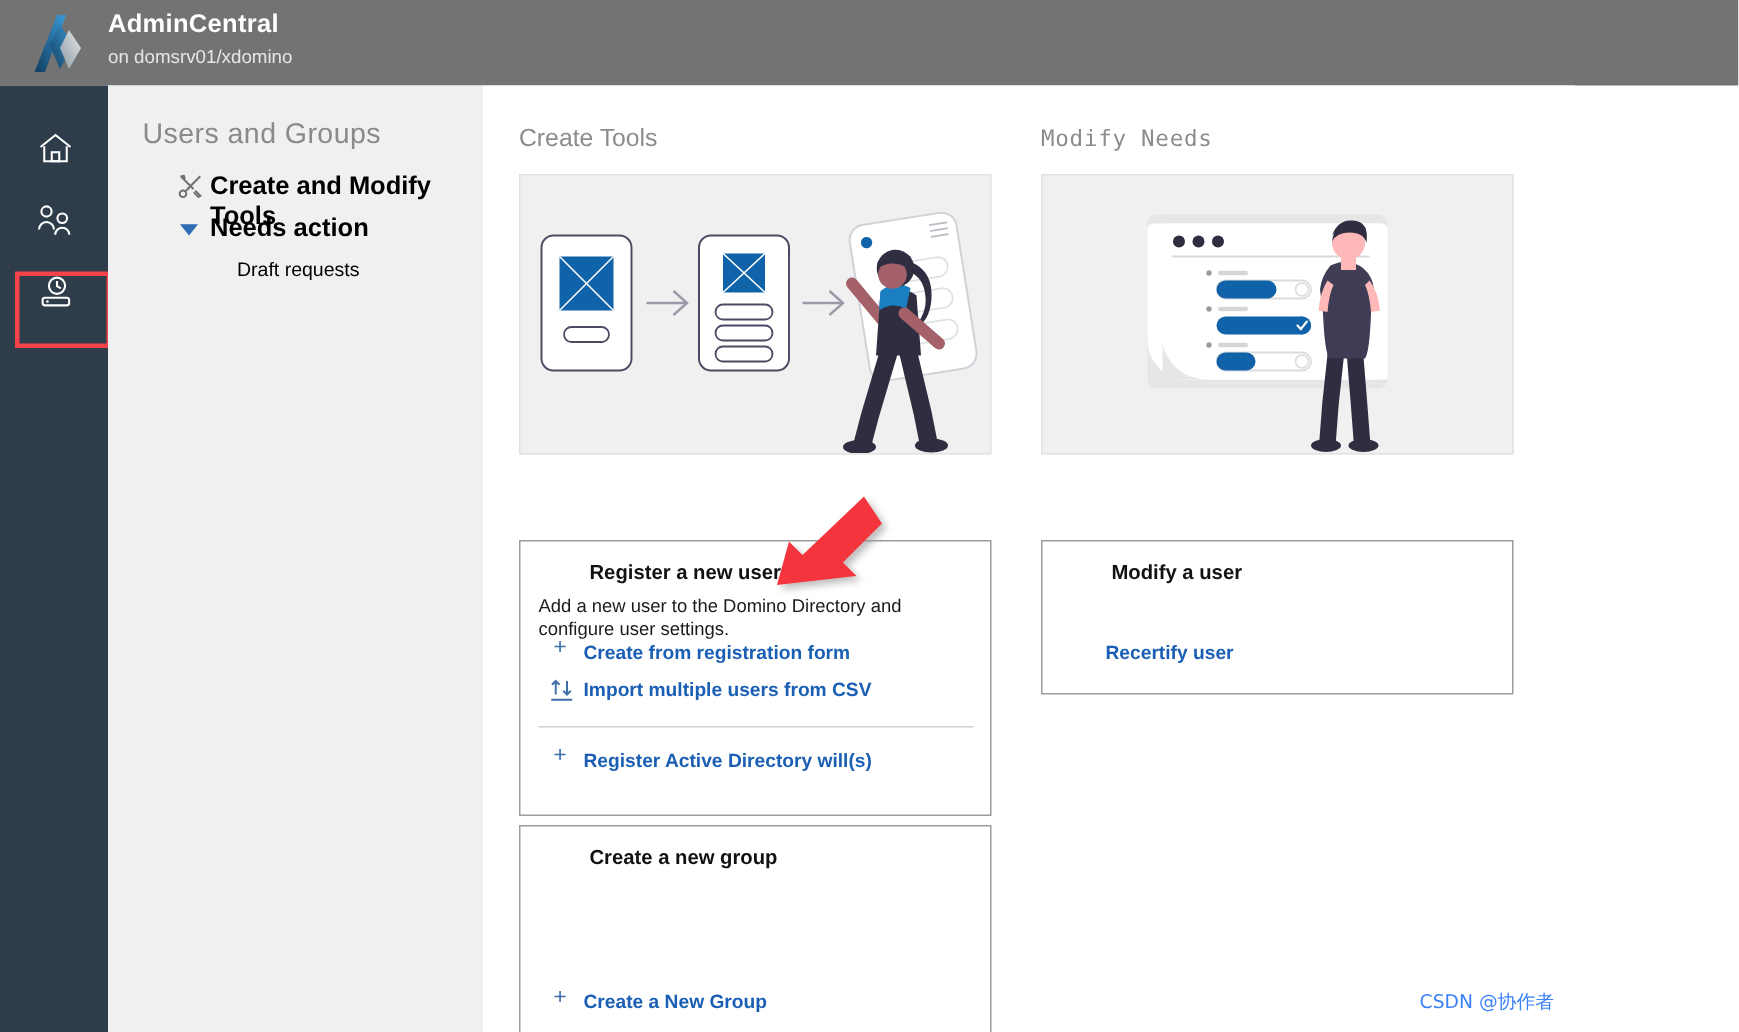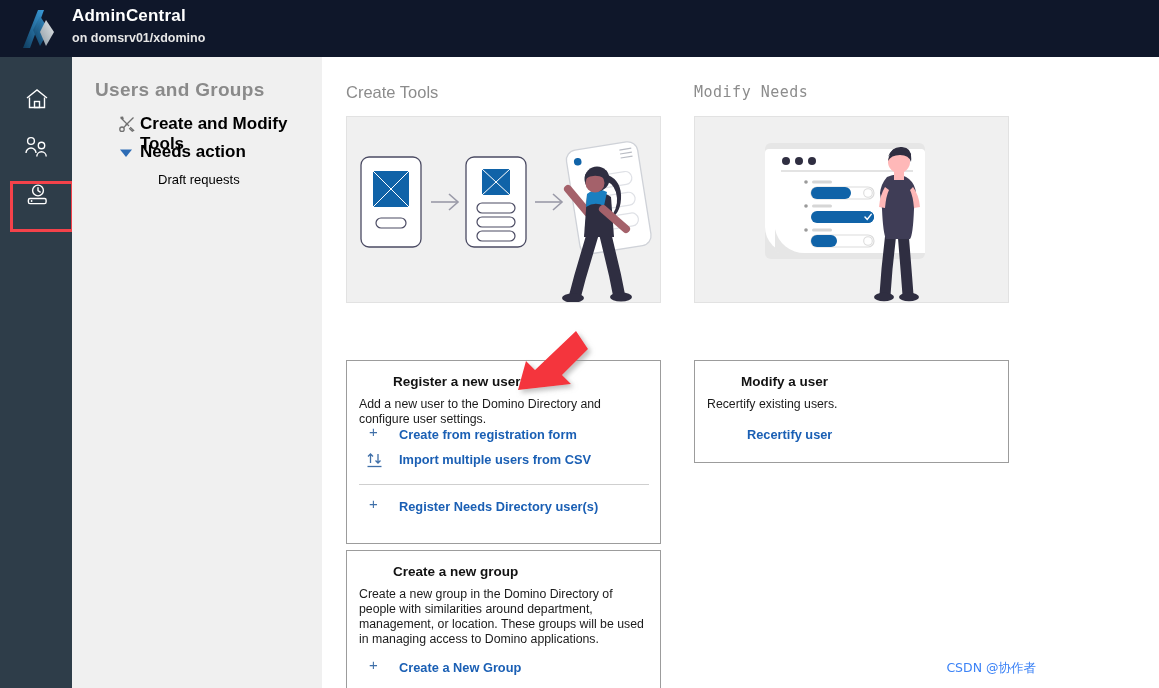--- a/index.html
+++ b/index.html
@@ -7,33 +7,33 @@
     width: 1159px; height: 688px;
     font-family: "Liberation Sans", sans-serif;
     background: #ffffff;
     overflow: hidden;
   }
   .app { position: relative; width: 1159px; height: 688px; }
 
   
   .topbar {
     position: absolute; left: 0; top: 0; width: 1159px; height: 57px;
-    background: #0f172a;
+    background: #737373;
   }
   .logo-wrap {
     position: absolute; left: 16px; top: 6px; width: 48px; height: 46px;
   }
   .brand-title {
     position: absolute; left: 72px; top: 6px;
     color: #ffffff; font-size: 17px; font-weight: bold;
     letter-spacing: .2px;
   }
   .brand-sub {
     position: absolute; left: 72px; top: 31px;
-    color: #e6e6e6; font-size: 12.5px; font-weight: bold;
+    color: #e6e6e6; font-size: 12.5px; font-weight: normal;
   }
 
   
   .rail {
     position: absolute; left: 0; top: 57px; width: 72px; height: 631px;
     background: #2e3d49;
   }
   .rail-item {
     position: absolute; left: 10px; width: 54px; height: 46px;
     display: flex; align-items: center; justify-content: center;
@@ -46,21 +46,21 @@
     border: 3px solid #f4424a; pointer-events: none;
   }
 
   
   .navpanel {
     position: absolute; left: 72px; top: 57px; width: 250px; height: 631px;
     background: #f0f0f0;
   }
   .nav-heading {
     position: absolute; left: 23px; top: 22px;
-    font-size: 19px; color: #8a8a8a; font-weight: bold; letter-spacing: .3px;
+    font-size: 19px; color: #8a8a8a; font-weight: normal; letter-spacing: .3px;
   }
   .nav-row { position: absolute; left: 0; width: 250px; height: 22px; }
   .nav-row.n1 { top: 57px; }
   .nav-row.n2 { top: 85px; }
   .nav-row.n3 { top: 115px; padding-left: 45px; }
   .nav-label {
     position: absolute; font-size: 17px; color: #000000; font-weight: bold;
   }
   .nav-row.n1 .nav-label { left: 68px; }
   .nav-row.n2 .nav-label { left: 68px; }
@@ -95,21 +95,21 @@
   .card-title {
     position: absolute; left: 12px; top: 13px;
     font-size: 13.5px; font-weight: bold; color: #121212; padding-left: 34px;
   }
   .card-desc {
     position: absolute; left: 12px; top: 36px; width: 292px;
     font-size: 12.3px; color: #1b1b1b; line-height: 15px;
   }
   .card-link {
     position: absolute; font-size: 12.8px; font-weight: bold; color: #1a5fb4;
-    cursor: pointer; white-space: nowrap; margin-left: 10px;
+    cursor: pointer; white-space: nowrap;
   }
   .link-plus {
     position: absolute; font-size: 15px; color: #3f6fa8; font-weight: normal;
   }
   .divider {
     position: absolute; left: 12px; width: 290px; height: 1px; background: #cfcfcf;
   }
 
   .watermark {
     position: absolute; right: 14px; bottom: 11px;
@@ -285,26 +285,25 @@
             <path d="M5.5 12 V3 M3 5.5 L5.5 3 L8 5.5"></path>
             <path d="M13 3 V12 M10.5 9.5 L13 12 L15.5 9.5"></path>
             <path d="M2.5 15.5 H16.5"></path>
           </svg>
         </span>
         <span class="card-link" style="left:42px; top:91px;">Import multiple users from CSV</span>
 
         <div class="divider" style="top:123px;"></div>
 
         <span class="link-plus" style="left:22px; top:134px;">+</span>
-        <span class="card-link" style="left:42px; top:138px;">Register Needs Directory user(s)</span>
+        <span class="card-link" style="left:42px; top:138px;">Register Active Directory will(s)</span>
       </div>
 
       <div class="card" style="top:493px; height:147px;">
         <div class="card-title">Create a new group</div>
-        <div class="card-desc">Create a new group in the Domino Directory of people with similarities around department, management, or location.  These groups will be used in managing access to Domino applications.</div>
 
         <span class="link-plus" style="left:22px; top:105px;">+</span>
         <span class="card-link" style="left:42px; top:109px;">Create a New Group</span>
       </div>
     </div>
 
     <div class="col col-modify">
       <div class="col-title mono">Modify Needs</div>
 
       <div class="hero">
@@ -353,21 +352,20 @@
             <path d="M199 52 h10 v11 h-10 z" fill="#ffb8b8"></path>
             <circle cx="204" cy="45" r="11" fill="#ffb8b8"></circle>
             <path d="M193 44 q2 -14 13 -13 q12 1 10 14 q-2 -7 -11 -7 q-9 0 -12 6 z" fill="#2f2e41"></path>
             <path d="M193 40 q4 -11 14 -10 q10 1 9 11 q-4 -6 -12 -6 q-8 0 -11 5 z" fill="#2f2e41"></path>
           </g>
         </svg>
       </div>
 
       <div class="card" style="top:303px; height:103px;">
         <div class="card-title">Modify a user</div>
-        <div class="card-desc">Recertify existing users.</div>
         <span class="card-link" style="left:42px; top:66px;">Recertify user</span>
       </div>
     </div>
 
     <div class="watermark">CSDN @协作者</div>
   </div>
 
   <div class="arrow-anno">
     <svg width="130" height="80" viewBox="0 0 130 80">
       <defs>

